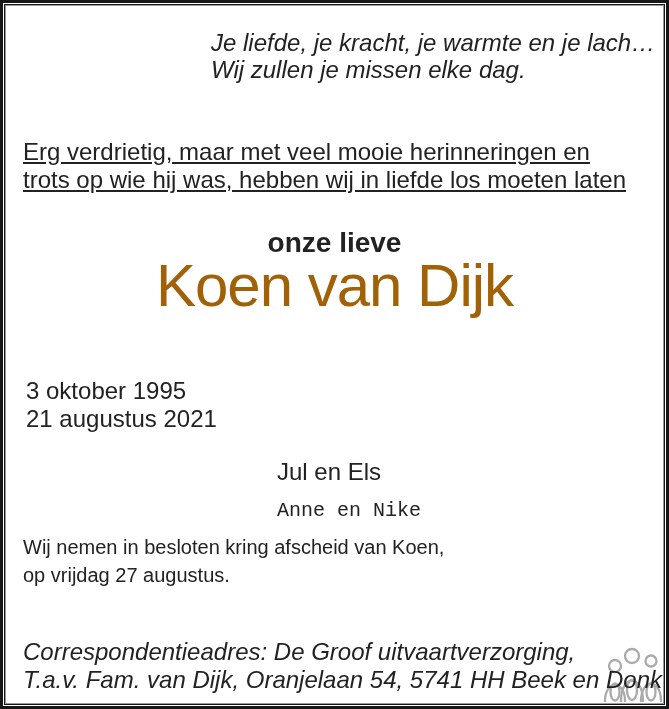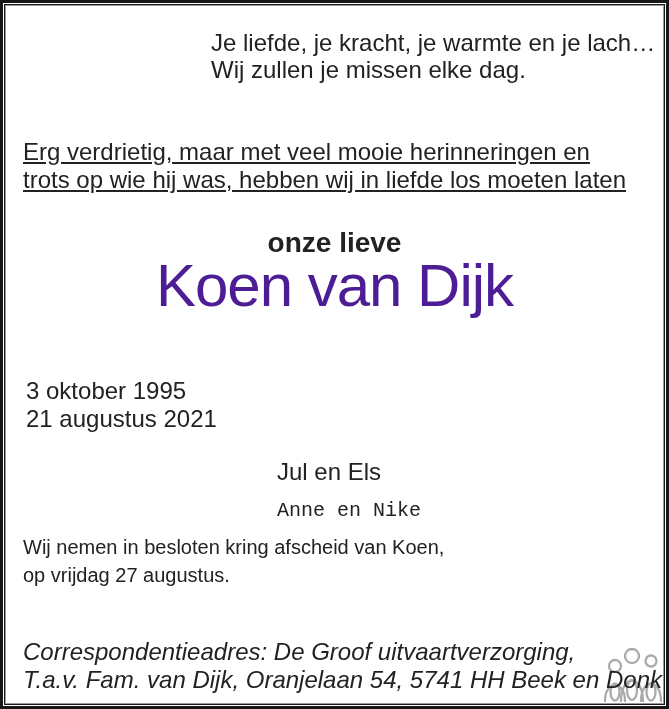--- a/index.html
+++ b/index.html
@@ -4,24 +4,24 @@
 <style>
   html,body{margin:0;padding:0;background:#fff;}
   body{font-family:"Liberation Sans","DejaVu Sans",sans-serif;color:#222;}
   .frame{
     width:669px;height:709px;box-sizing:border-box;position:relative;
     border:3px solid #171717;background:#fff;overflow:hidden;
   }
   .frame-mid{position:absolute;inset:1px;border:2px solid #171717;pointer-events:none;}
   .frame-inner{position:absolute;inset:2px;border:1px solid #9b9b9b;pointer-events:none;}
   .abs{position:absolute;white-space:nowrap;}
-  .poem{left:208px;top:26px;font-size:24px;line-height:27px;}
+  .poem{left:208px;top:26px;font-style:italic;font-size:24px;line-height:27px;}
   .intro{left:20px;top:135px;font-size:24px;line-height:28px;text-decoration:underline;}
   .pre-name{left:0;right:0;top:224px;text-align:center;font-size:28px;font-weight:bold;}
-  .name{left:0;right:0;top:252px;text-align:center;font-size:60px;letter-spacing:-1px;line-height:62px;color:#4c1d95;}
+  .name{left:0;right:0;top:252px;text-align:center;font-size:60px;letter-spacing:-1px;line-height:62px;color:#a16207;}
   .dates{left:23px;right:29px;top:374px;display:flex;justify-content:space-between;font-size:24px;flex-direction:column;}
   .relative-1{left:274px;top:455px;font-size:24px;}
   .relative-2{left:274px;top:496px;font-size:20px;font-family:Liberation Mono, monospace;}
   .farewell{left:20px;top:530px;font-size:20px;line-height:28px;}
   .correspondence{left:20px;top:635px;font-style:italic;font-size:24px;line-height:28px;z-index:2;}
   .logo{left:599px;top:641px;width:62px;height:58px;z-index:1;}
 </style>
 </head>
 <body>
 

